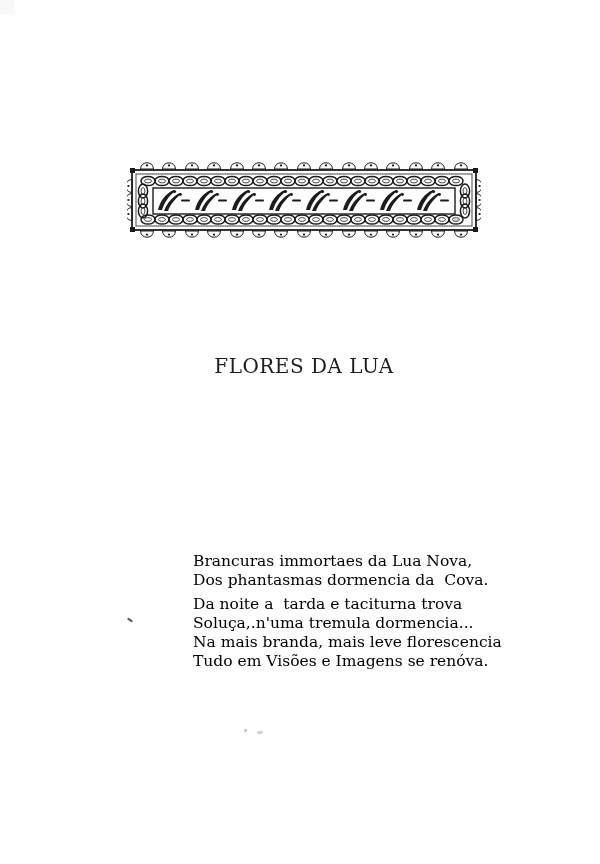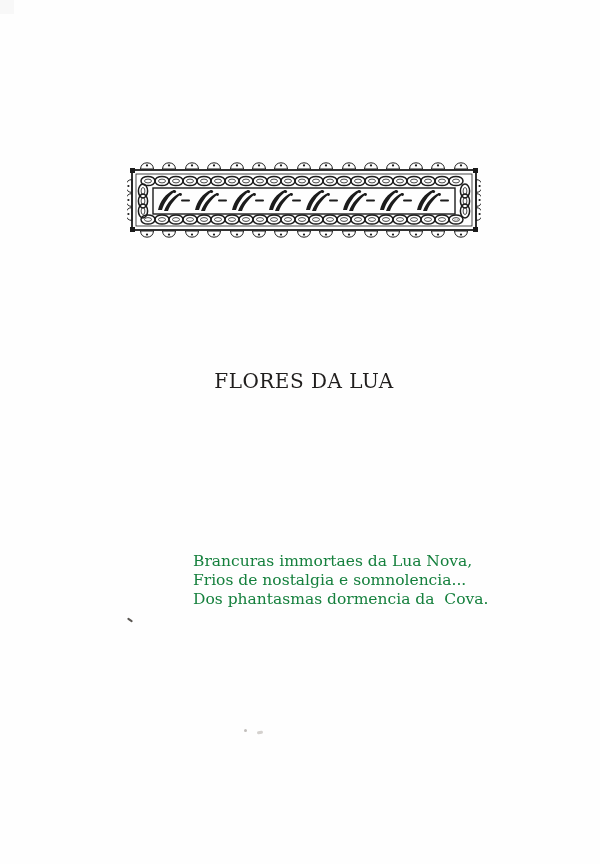--- a/index.html
+++ b/index.html
@@ -10,27 +10,27 @@
     color:#2f2d2b;
   }
   .corner-shade {
     position:absolute; left:0; top:0; width:14px; height:14px;
     background:#f8f8f8;
   }
   .ornament {
     position:absolute; left:127px; top:162px; width:354px; height:76px;
   }
   .page-title {
-    position:absolute; left:127px; top:369px; width:354px;
+    position:absolute; left:127px; top:354px; width:354px;
     text-align:center; font-size:20px; letter-spacing:0.5px;
     color:#201e1d; white-space:pre;
   }
   .poem {
     position:absolute; left:193px; top:552px;
-    font-size:15.5px; line-height:19px; color:#15803d;
+    font-size:15.5px; line-height:19px; color:#000000;
   }
   .stanza { margin:0; }
   .stanza + .stanza { margin-top:5px; }
   .poem-line { white-space:pre; }
   .speck-dash {
     position:absolute; left:127px; top:619px; width:6px; height:2px;
     background:#5a5652; transform:rotate(35deg); border-radius:1px;
   }
   .speck-dot-a {
     position:absolute; left:244px; top:729px; width:3px; height:3px;
@@ -180,22 +180,27 @@
       <use href="#frond" transform="translate(290,28)"></use>
 
     <text x="327" y="60" font-size="6" font-style="italic" fill="#8a8784">ir</text>
   </svg>
 
   <div class="page-title">FLORES DA LUA</div>
 
   <div class="poem">
     <div class="stanza">
       <div class="poem-line">Brancuras immortaes da Lua Nova,</div>
-      <div class="poem-line">Frios de nostalgia e somnolencia...</div>
       <div class="poem-line">Dos phantasmas dormencia da  Cova.</div>
+    </div>
+    <div class="stanza">
+      <div class="poem-line">Da noite a  tarda e taciturna trova</div>
+      <div class="poem-line">Soluça,.n'uma tremula dormencia...</div>
+      <div class="poem-line">Na mais branda, mais leve florescencia</div>
+      <div class="poem-line">Tudo em Visões e Imagens se renóva.</div>
     </div>
   </div>
 
   <div class="speck-dash"></div>
   <div class="speck-dot-a"></div>
   <div class="speck-dot-b"></div>
 
 </div>
 
 </body></html>

